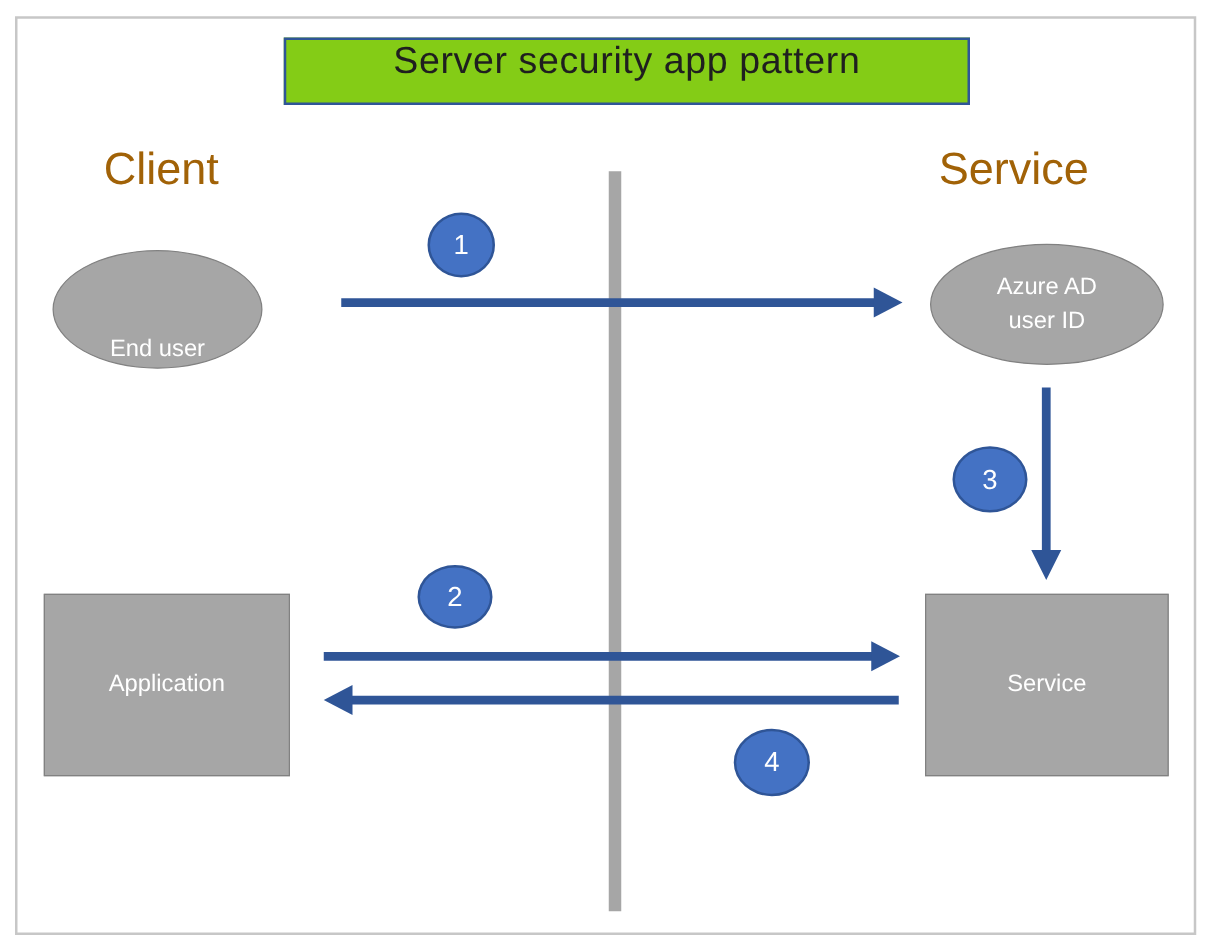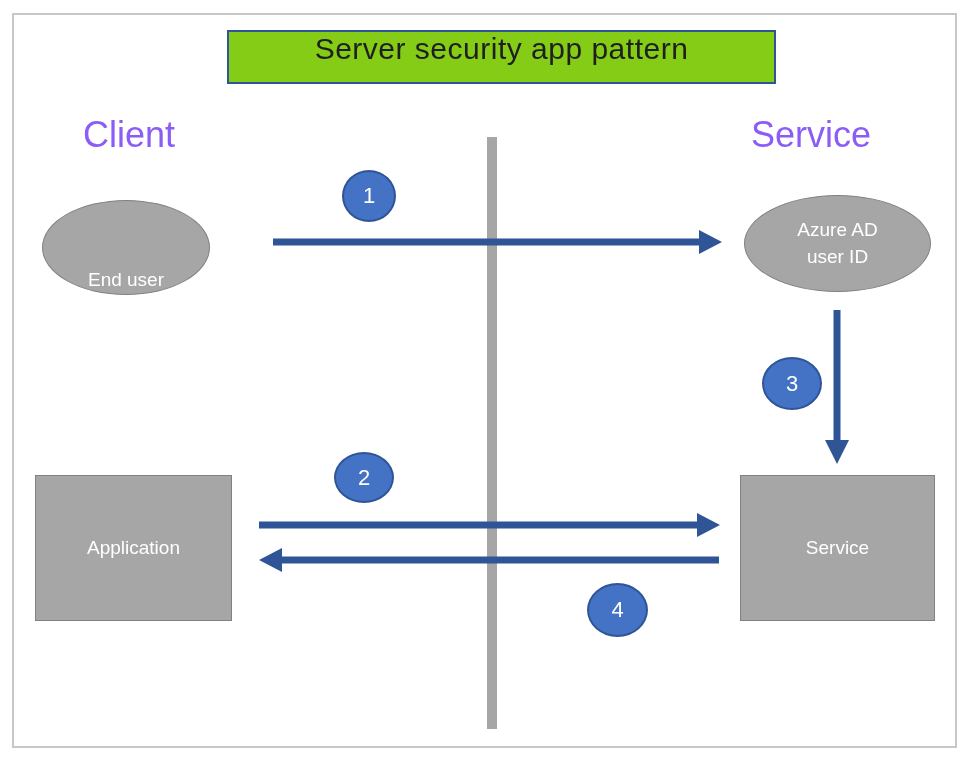--- a/index.html
+++ b/index.html
@@ -38,21 +38,21 @@
     font-size: 30px;
     font-weight: 300;
     color: #1f1f1f;
     letter-spacing: 0.5px;
     margin-left: 14px;
   }
   .col-label {
     position: absolute;
     font-size: 36px;
     font-weight: 300;
-    color: #8b5cf6;
+    color: #a16207;
   }
   .col-label.client { left: 83px; top: 114px; }
   .col-label.service { left: 751px; top: 114px; }
   .shape {
     position: absolute;
     background: #A6A6A6;
     border: 1.5px solid #818181;
     color: #ffffff;
     display: flex;
     flex-direction: column;

